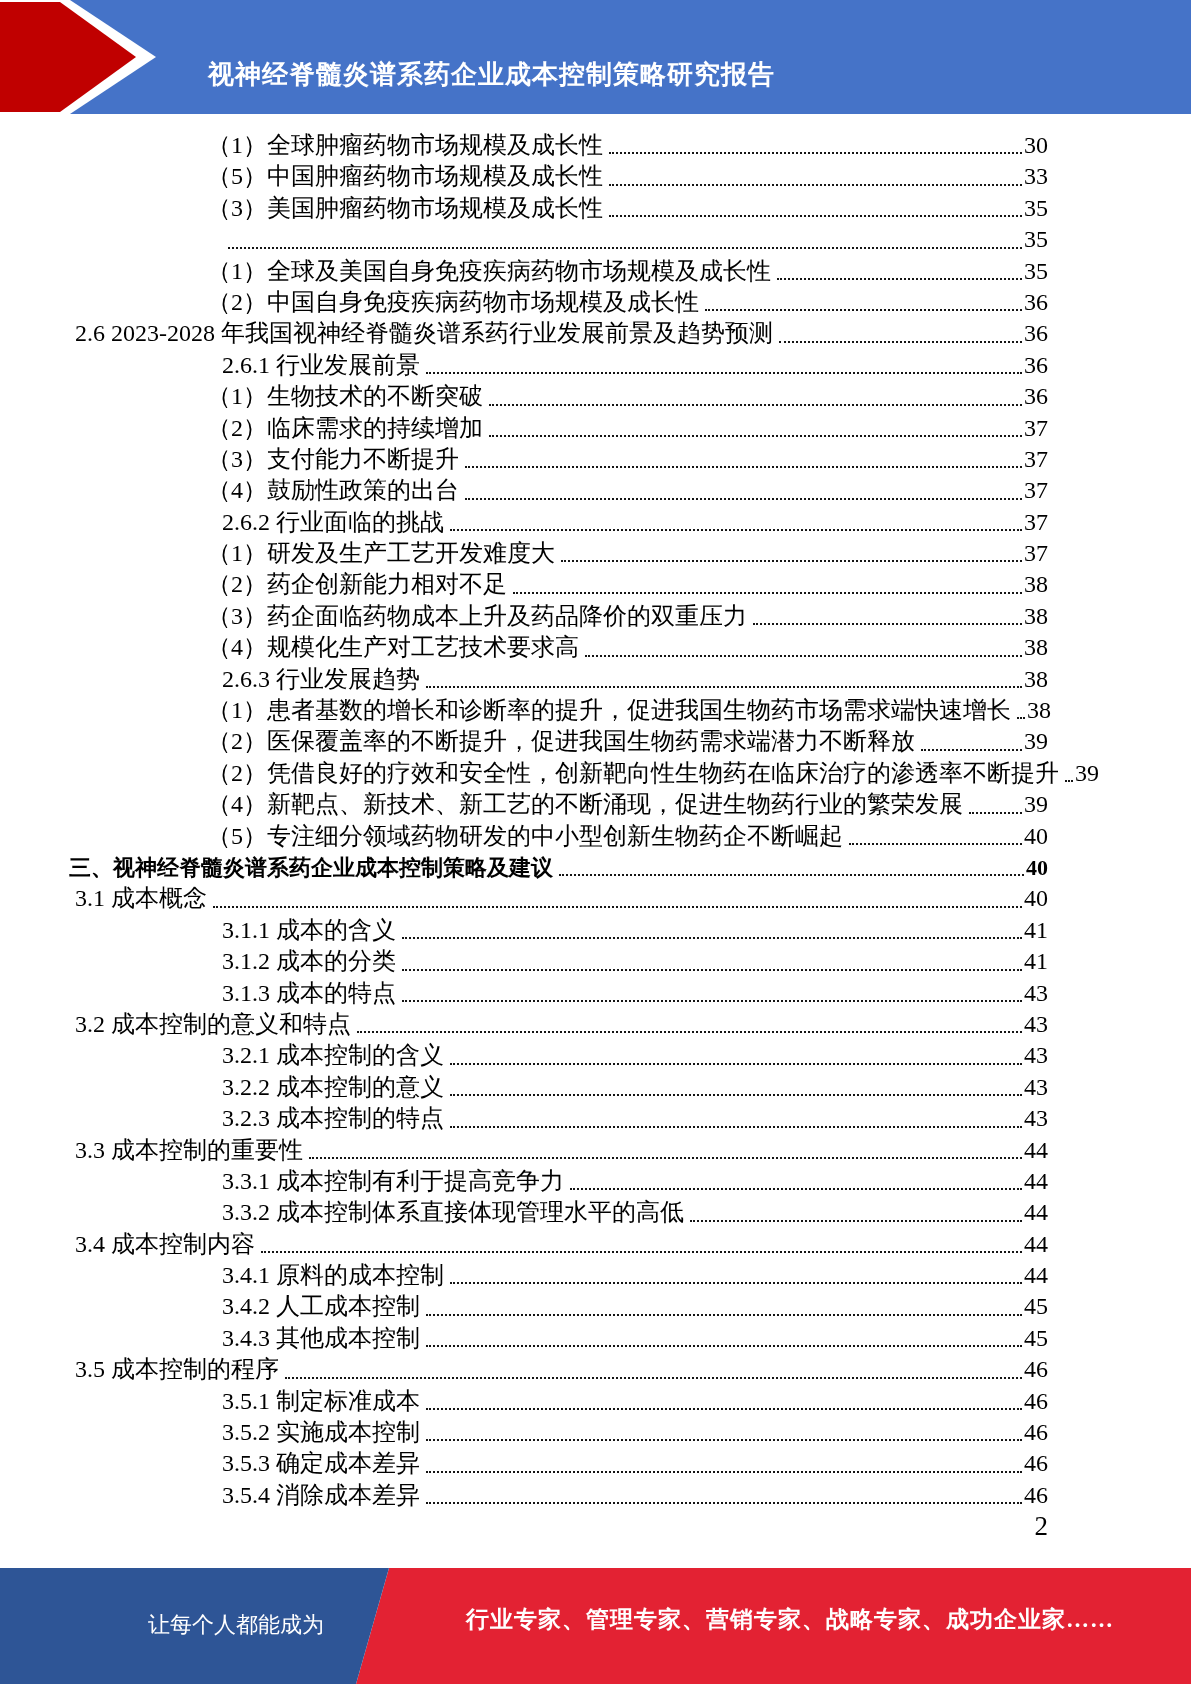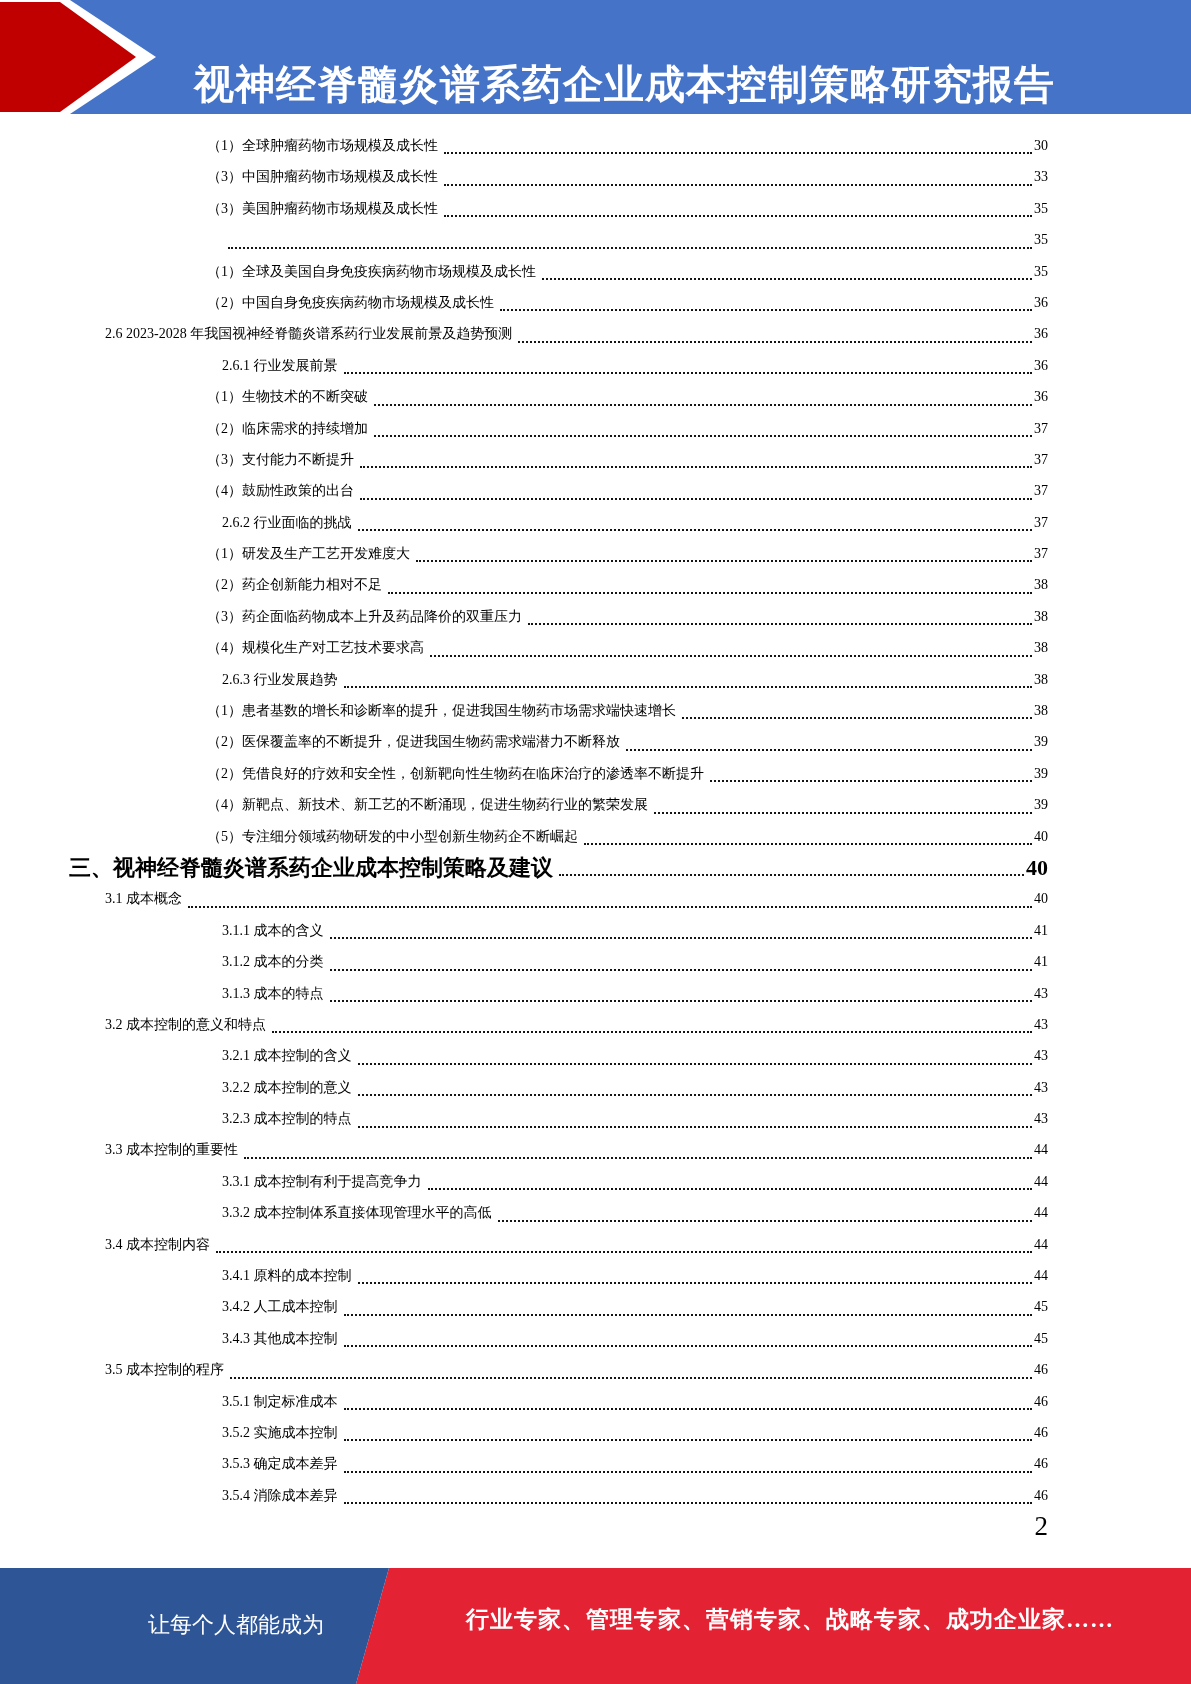--- a/index.html
+++ b/index.html
@@ -10,45 +10,45 @@
     color:#000;
   }
 
   
   .header {
     position:absolute; top:0; left:0; width:1191px; height:114px;
     background:#4573C8;
   }
   .logo-svg { position:absolute; left:0; top:0; display:block; }
   .header-title {
-    position:absolute; left:194px; top:50%; transform:translateY(-50%);
+    position:absolute; left:208px; top:50%; transform:translateY(-50%);
     font-family:"Liberation Sans","DejaVu Sans",sans-serif;
-    font-weight:bold; font-size:40px; line-height:1; color:#ffffff;
+    font-weight:bold; font-size:26px; line-height:1; color:#ffffff;
     letter-spacing:1px; white-space:nowrap;
   }
 
   
   .toc {
     position:absolute; top:114px; left:0; width:1191px;
     padding:16px 143px 0 0; box-sizing:border-box;
   }
   .toc-row {
     display:flex; align-items:baseline;
     height:31.4px; line-height:31.4px;
-    font-size:14px; white-space:nowrap;
+    font-size:24px; white-space:nowrap;
   }
   .toc-row .label { flex:0 0 auto; }
   .toc-row .leader {
     flex:1 1 auto; min-width:8px; align-self:flex-end;
     border-bottom:2.4px dotted #141414;
     margin:0 2px 7px 6px;
   }
   .toc-row .page { flex:0 0 auto; }
   .lvl-chapter { padding-left:69px; font-weight:bold; font-size:22px; }
-  .lvl-l2      { padding-left:105px;align-items:flex-end; }
+  .lvl-l2      { padding-left:75px; }
   .lvl-l3      { padding-left:222px; }
   .lvl-paren   { padding-left:207px; }
 
   
   .page-number {
     position:absolute; top:1510px; right:143px;
     font-size:27px; line-height:1.2;
   }
 
   
@@ -75,21 +75,21 @@
   <h1 class="header-title">视神经脊髓炎谱系药企业成本控制策略研究报告</h1>
 </header>
 
 <main class="toc">
     <div class="toc-row lvl-paren">
     <span class="label">（1）全球肿瘤药物市场规模及成长性</span>
     <span class="leader"></span>
     <span class="page">30</span>
   </div>
     <div class="toc-row lvl-paren">
-    <span class="label">（3）中国肿瘤药物市场规模及成长性</span>
+    <span class="label">（5）中国肿瘤药物市场规模及成长性</span>
     <span class="leader"></span>
     <span class="page">33</span>
   </div>
     <div class="toc-row lvl-paren">
     <span class="label">（3）美国肿瘤药物市场规模及成长性</span>
     <span class="leader"></span>
     <span class="page">35</span>
   </div>
     <div class="toc-row lvl-l3">
     <span class="leader"></span>

